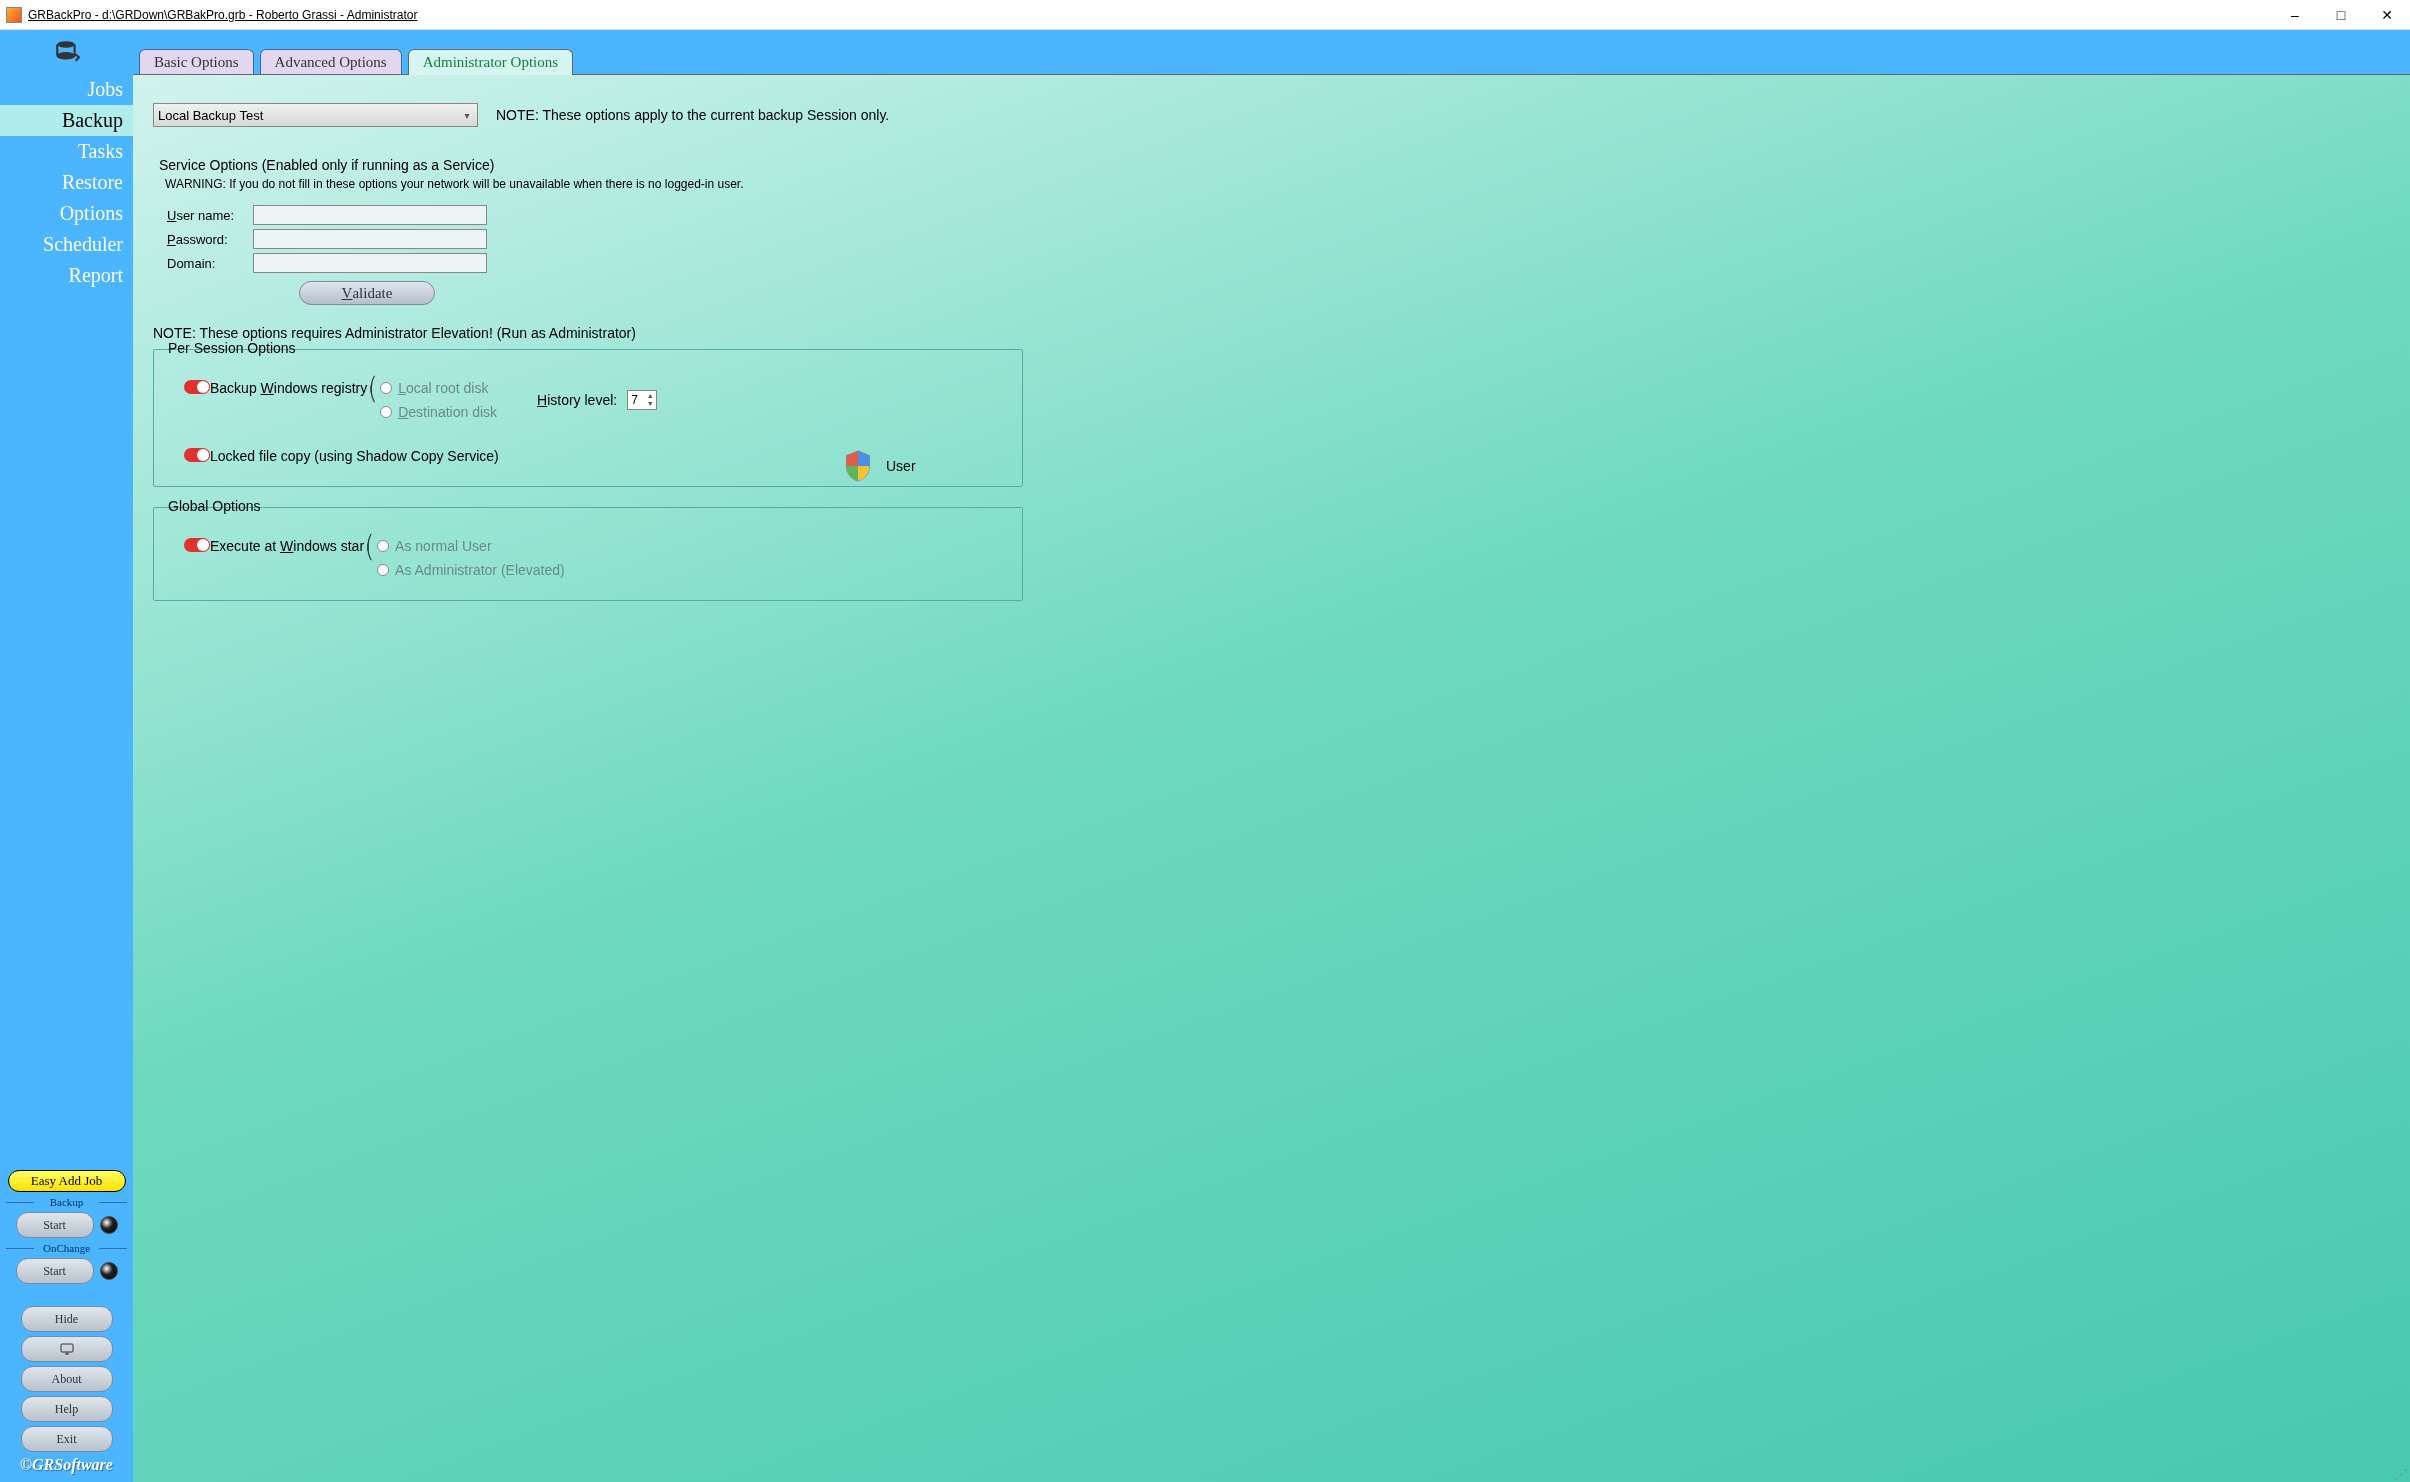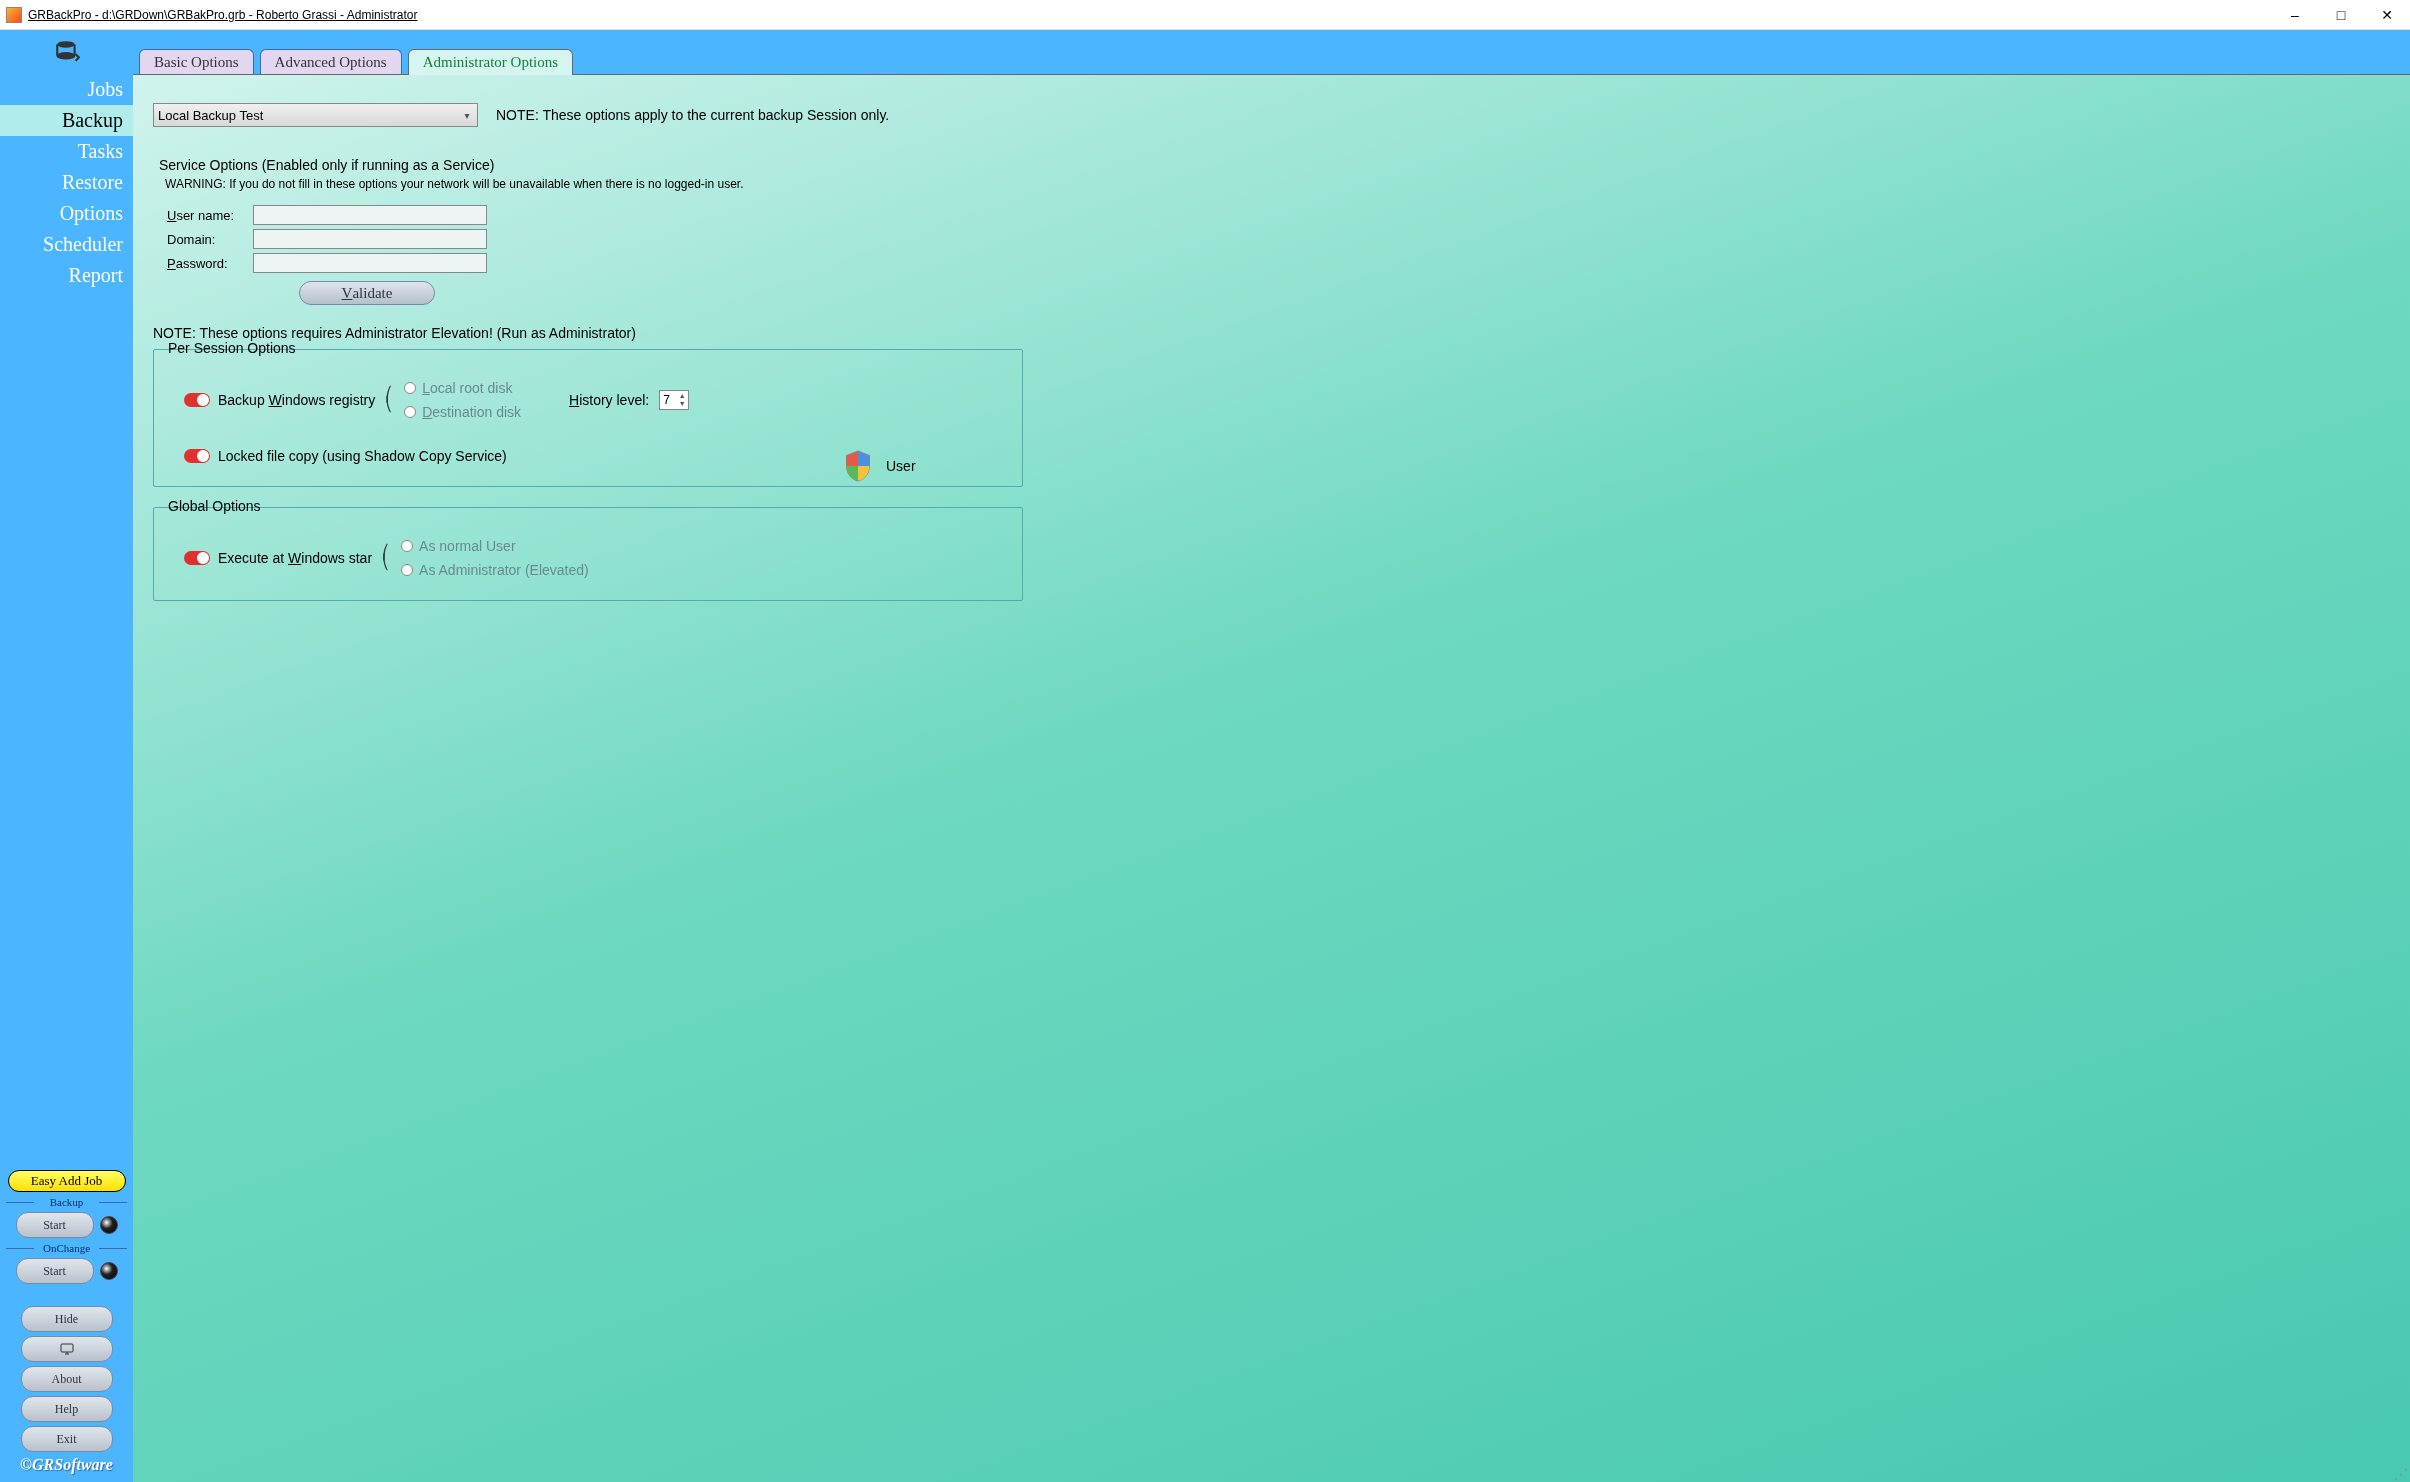--- a/index.html
+++ b/index.html
@@ -57,21 +57,21 @@
   .txtinput { width: 234px; height:20px; border:1px solid #888; background:#eef3f3; }
   .validate { margin-top:8px; margin-left:132px; }
   .bigpill { width:136px; height:24px; border-radius:12px; background:linear-gradient(#dfe5eb,#b5c0cb); border:1px solid #7a8aa0; font-family:"Comic Sans MS",cursive; font-size:15px; display:flex; align-items:center; justify-content:center; color:#2a3540; cursor:pointer; }
   .note2 { font-size:14px; color:#000; margin: 8px 0 8px 0; }
 
   .per-session { width: 870px; }
   .global-opts { width: 870px; }
 
   .toggle { width:26px; height:14px; border-radius:7px; background:#e03030; position:relative; display:inline-block; vertical-align:middle; }
   .toggle::after { content:""; position:absolute; right:1px; top:1px; width:12px; height:12px; background:#fff; border-radius:50%; }
-  .opt-row { display:flex; align-items:center; gap:8px; margin:6px 0 6px 14px; font-size:14px; }
+  .opt-row { display:flex; margin:6px 0 6px 14px; font-size:14px; }
   .radio-col { display:flex; flex-direction:column; gap:8px; margin-left:4px; }
   .radio-item { display:flex; align-items:center; gap:6px; font-size:14px; color:#6a8a8a; }
   .radio { width:12px; height:12px; border:1px solid #888; border-radius:50%; background:#fff; }
 
   .session-inner { display:flex; align-items:flex-start; gap:10px; }
   .left-col { display:flex; flex-direction:column; gap:16px; min-width:410px;}
   .hist-row { display:flex; align-items:center; gap:10px; margin-left:40px;}
   .spinner { width:30px; height:20px; border:1px solid #888; background:#fff; display:flex; align-items:center; padding:0 3px; font-size:12px; position:relative;}
   .spinner .arrows { position:absolute; right:1px; top:1px; bottom:1px; width:10px; display:flex; flex-direction:column; }
   .spinner .arrows span { flex:1; font-size:7px; line-height:7px; text-align:center; color:#555;}
@@ -164,26 +164,26 @@
 
       <div class="svc-group">
         <div class="svc-title">Service Options (Enabled only if running as a Service)</div>
         <div class="warn">WARNING: If you do not fill in these options your network will be unavailable when there is no logged-in user.</div>
         <div style="margin-left:8px">
           <div class="form-row">
             <label><span class="u">U</span>ser name:</label>
             <input class="txtinput" style="">
           </div>
           <div class="form-row">
+            <label><span class="u">P</span>assword:</label>
+            <input class="txtinput" type="password" style="">
+          </div>
+          <div class="form-row">
             <label>Domain:</label>
             <input class="txtinput" style="">
-          </div>
-          <div class="form-row">
-            <label><span class="u">P</span>assword:</label>
-            <input class="txtinput" type="password" style="">
           </div>
           <div class="validate">
             <div class="bigpill"><span class="u">V</span>alidate</div>
           </div>
         </div>
       </div>
 
       <div class="note2">NOTE: These options requires Administrator Elevation! (Run as Administrator)</div>
 
       <div class="group per-session" style="position:relative;">

